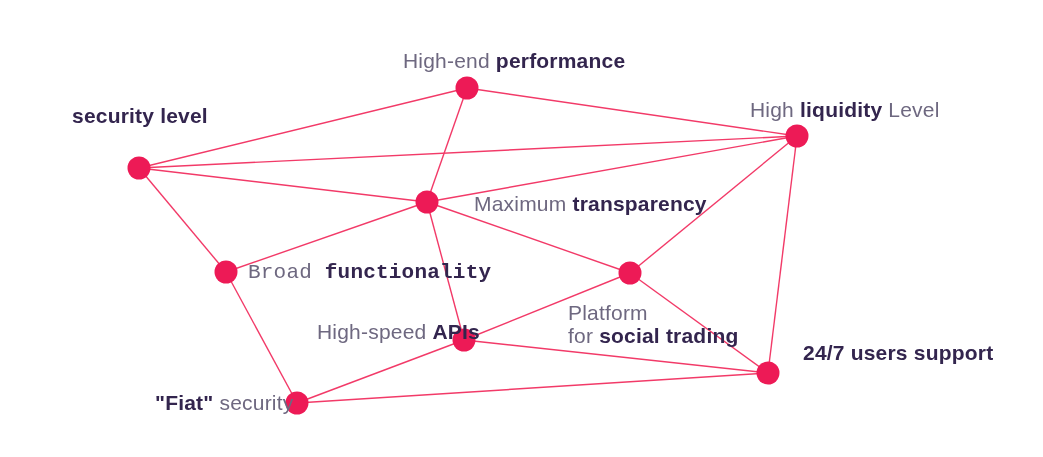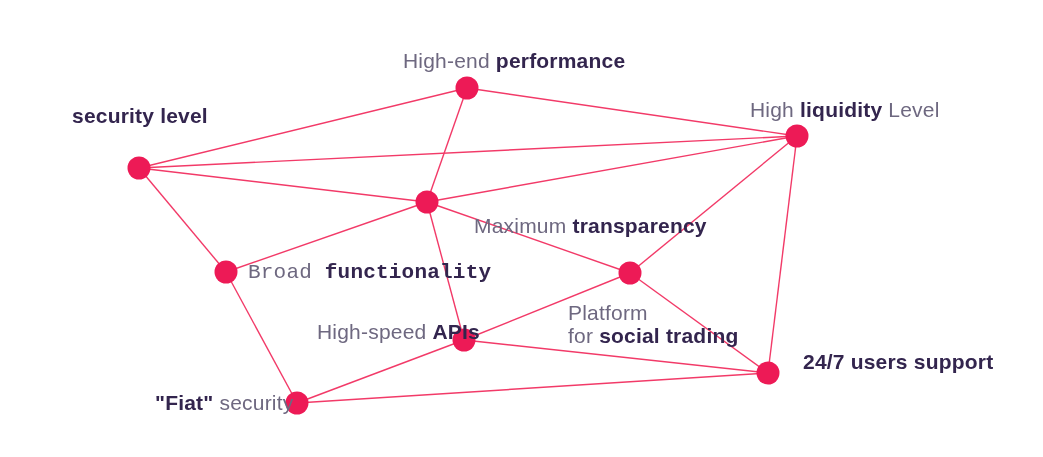--- a/index.html
+++ b/index.html
@@ -62,33 +62,33 @@
   <div class="labels">
       <div class="node-label" style="left: 72px; top: 104px;">
         <div><span class="lp-bold">security level</span></div>
       </div>
       <div class="node-label" style="left: 403px; top: 49px;">
         <div><span class="lp-regular">High-end </span><span class="lp-bold">performance</span></div>
       </div>
       <div class="node-label" style="left: 750px; top: 87px; margin-top: 11px;">
         <div><span class="lp-regular">High </span><span class="lp-bold">liquidity</span><span class="lp-regular"> Level</span></div>
       </div>
-      <div class="node-label" style="left: 474px; top: 192px; margin-top: 22px;">
+      <div class="node-label" style="left: 474px; top: 192px;">
         <div><span class="lp-regular">Maximum </span><span class="lp-bold">transparency</span></div>
       </div>
       <div class="node-label" style="left: 248px; top: 261px; font-family: Liberation Mono, monospace;">
         <div><span class="lp-regular">Broad </span><span class="lp-bold">functionality</span></div>
       </div>
       <div class="node-label" style="left: 568px; top: 301px;">
         <div><span class="lp-regular">Platform</span></div>
         <div><span class="lp-regular">for </span><span class="lp-bold">social trading</span></div>
       </div>
       <div class="node-label" style="left: 317px; top: 320px;">
         <div><span class="lp-regular">High-speed </span><span class="lp-bold">APIs</span></div>
       </div>
       <div class="node-label" style="left: 155px; top: 391px;">
         <div><span class="lp-bold">"Fiat"</span><span class="lp-regular"> security</span></div>
       </div>
-      <div class="node-label" style="left: 803px; top: 350px;">
+      <div class="node-label" style="left: 803px; top: 341px;">
         <div><span class="lp-bold">24/7 users support</span></div>
       </div>
     </div>
 </div>
 
 </body></html>

